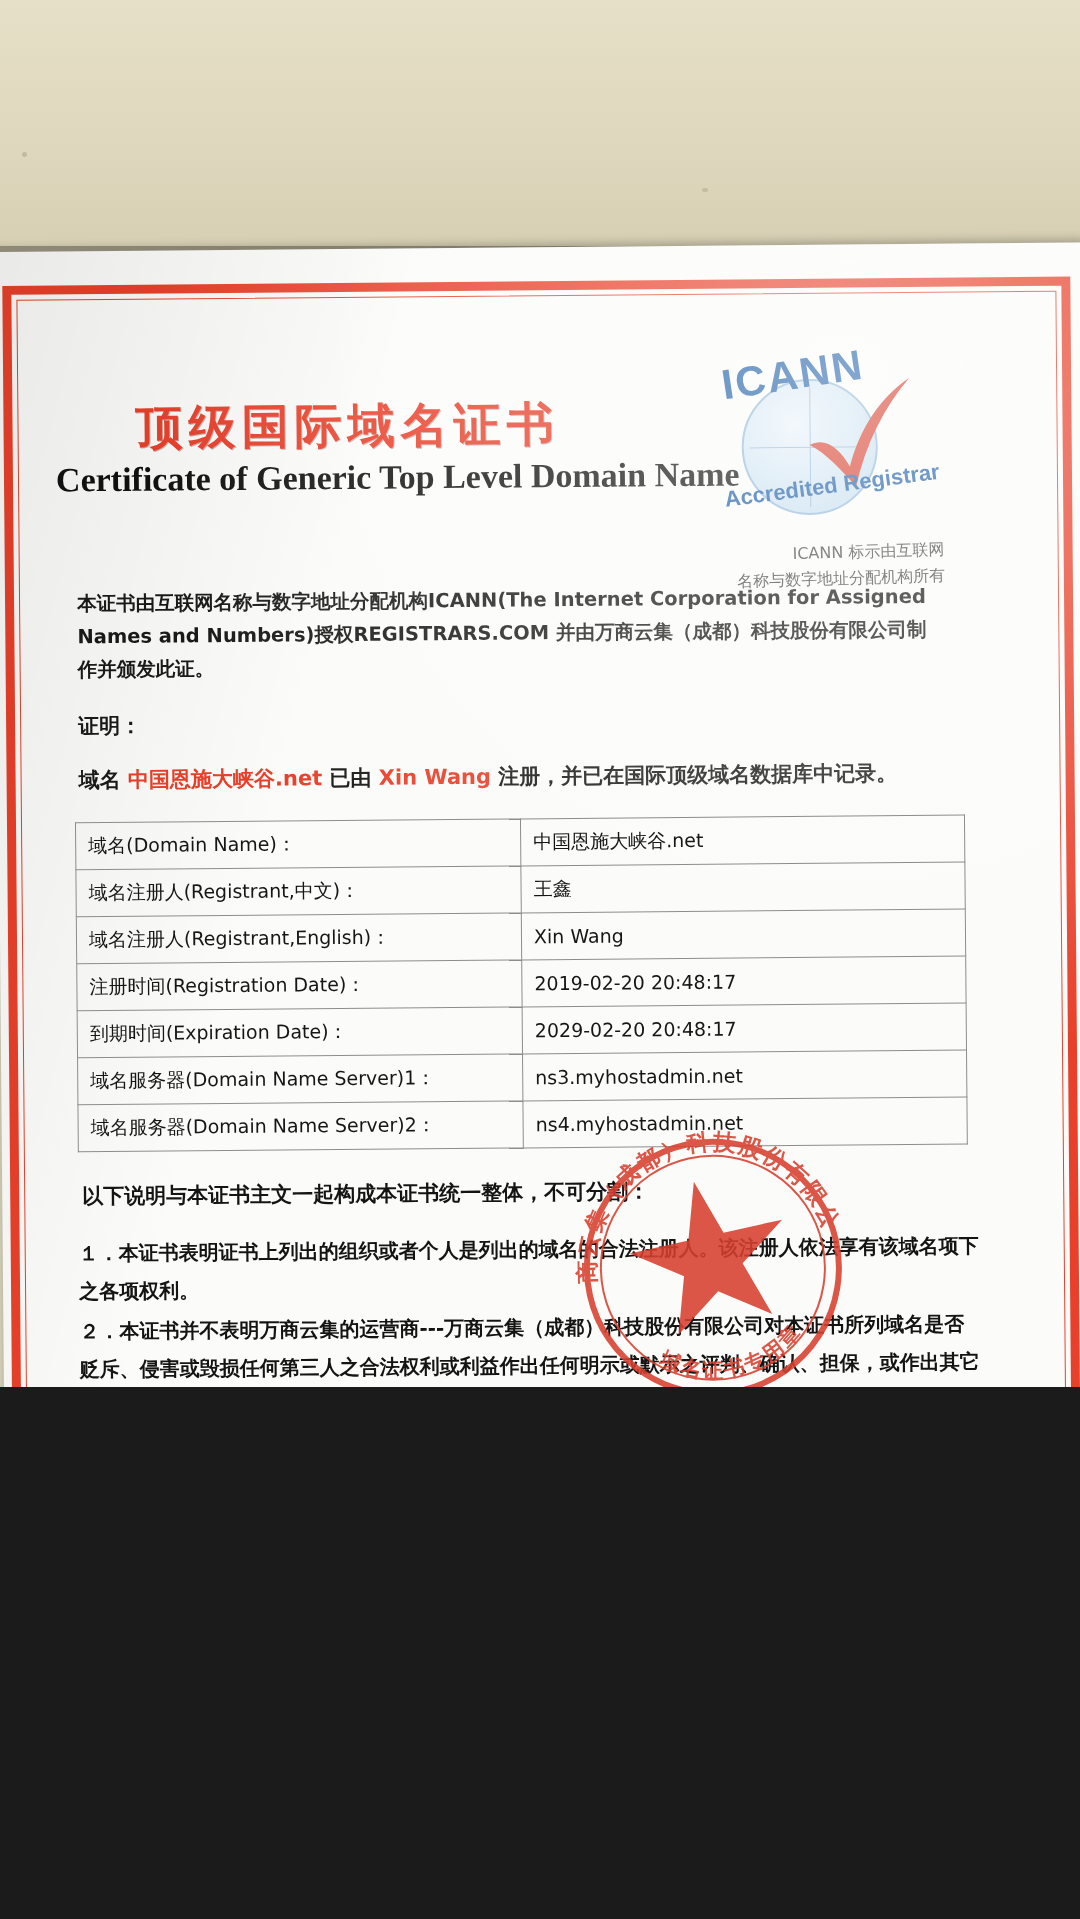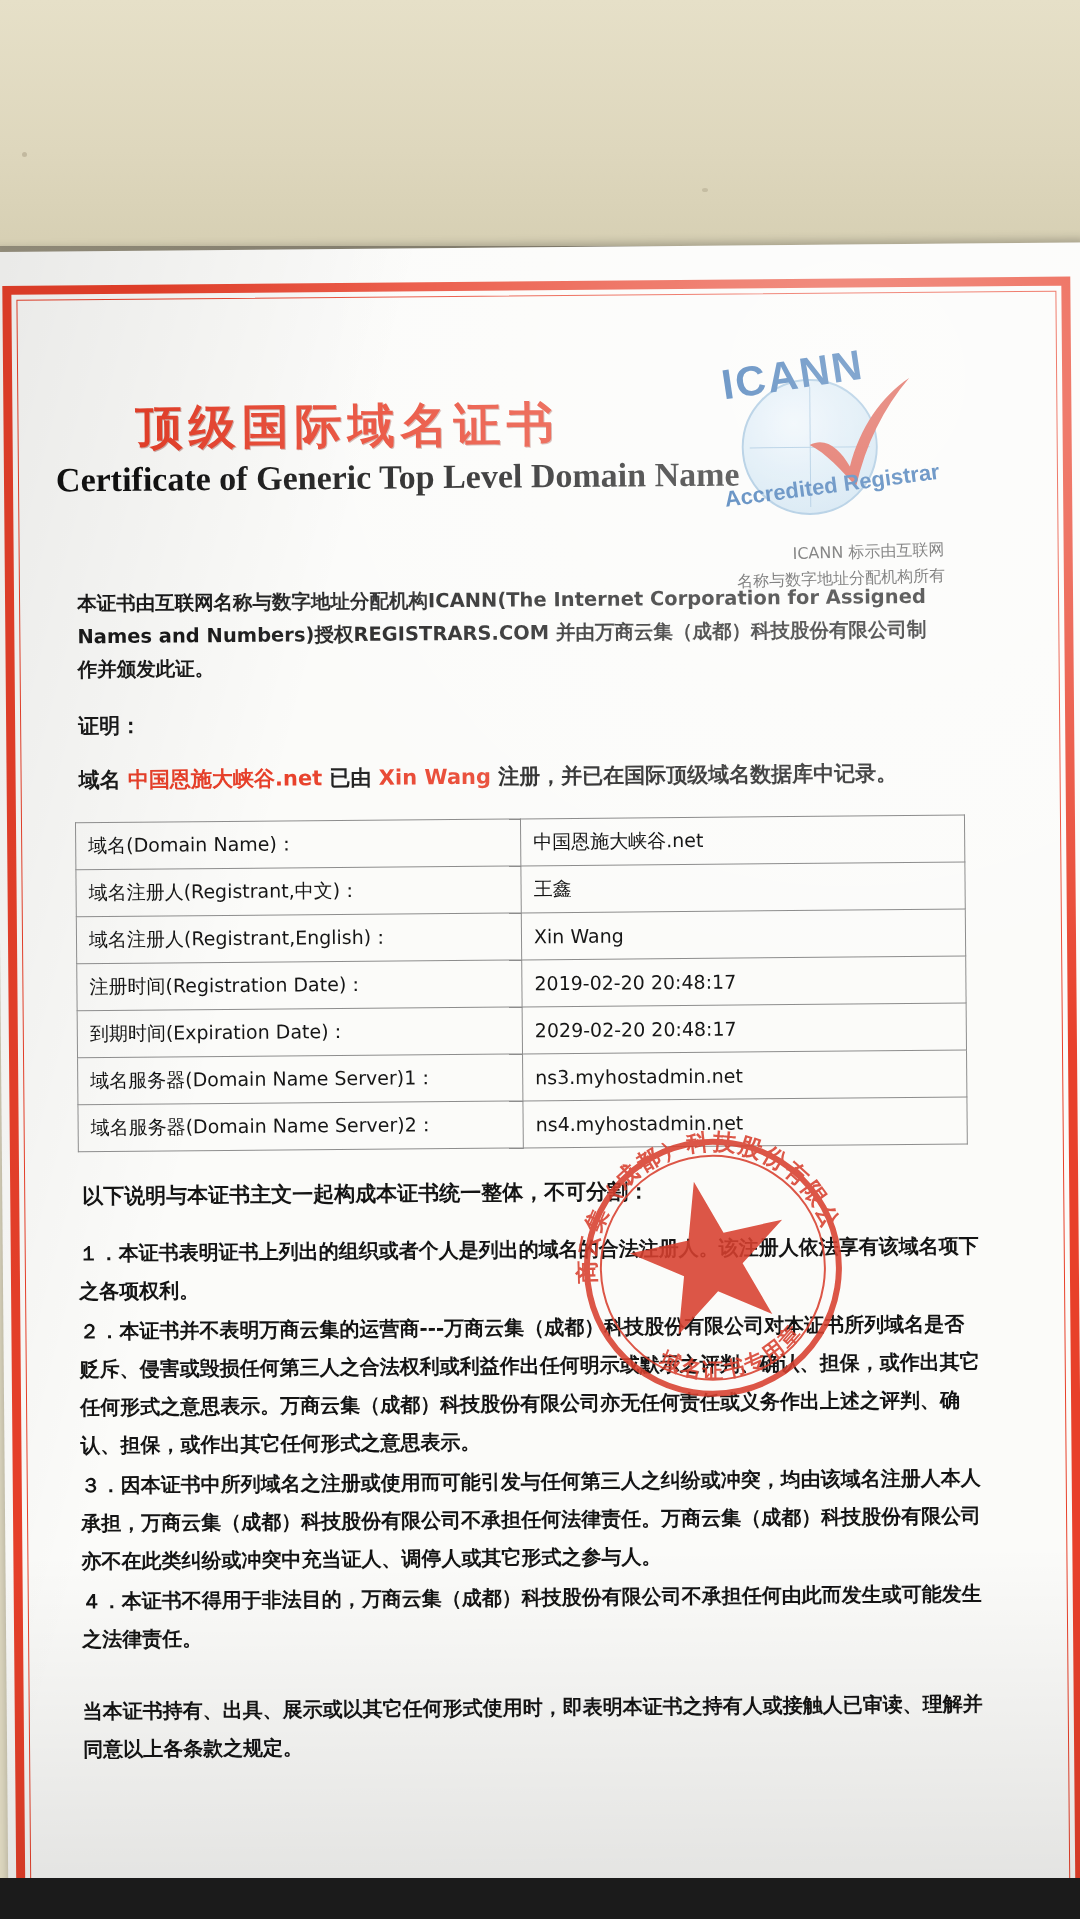--- a/index.html
+++ b/index.html
@@ -3,21 +3,21 @@
 <meta charset="utf-8">
 <style>
   html, body {
     margin: 0;
     padding: 0;
     background: #1b1b1b;
   }
   #page {
     position: relative;
     width: 1080px;
-    height: 1878px;
+    height: 1387px;
     overflow: hidden;
     font-family: "Liberation Sans", sans-serif;
   }
   
   #desk {
     position: absolute;
     inset: 0;
     background: #ded8c0;
   }
   #desk-top {

